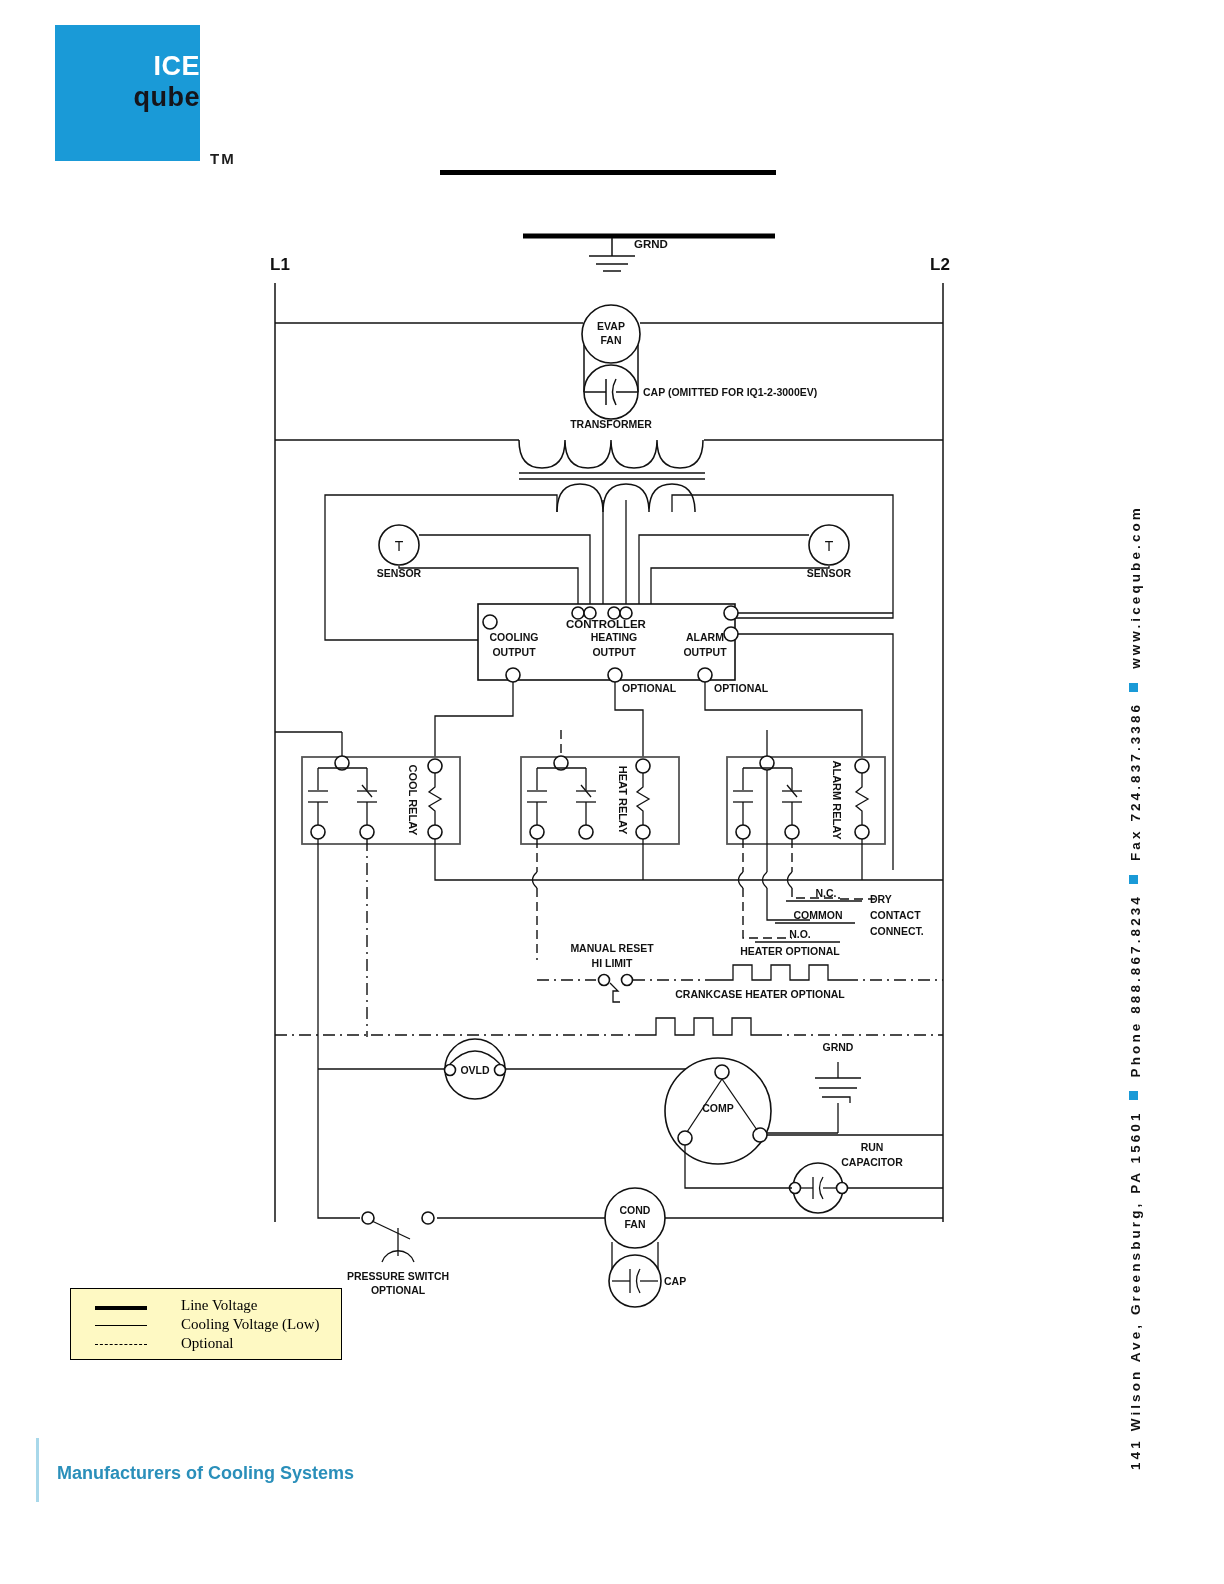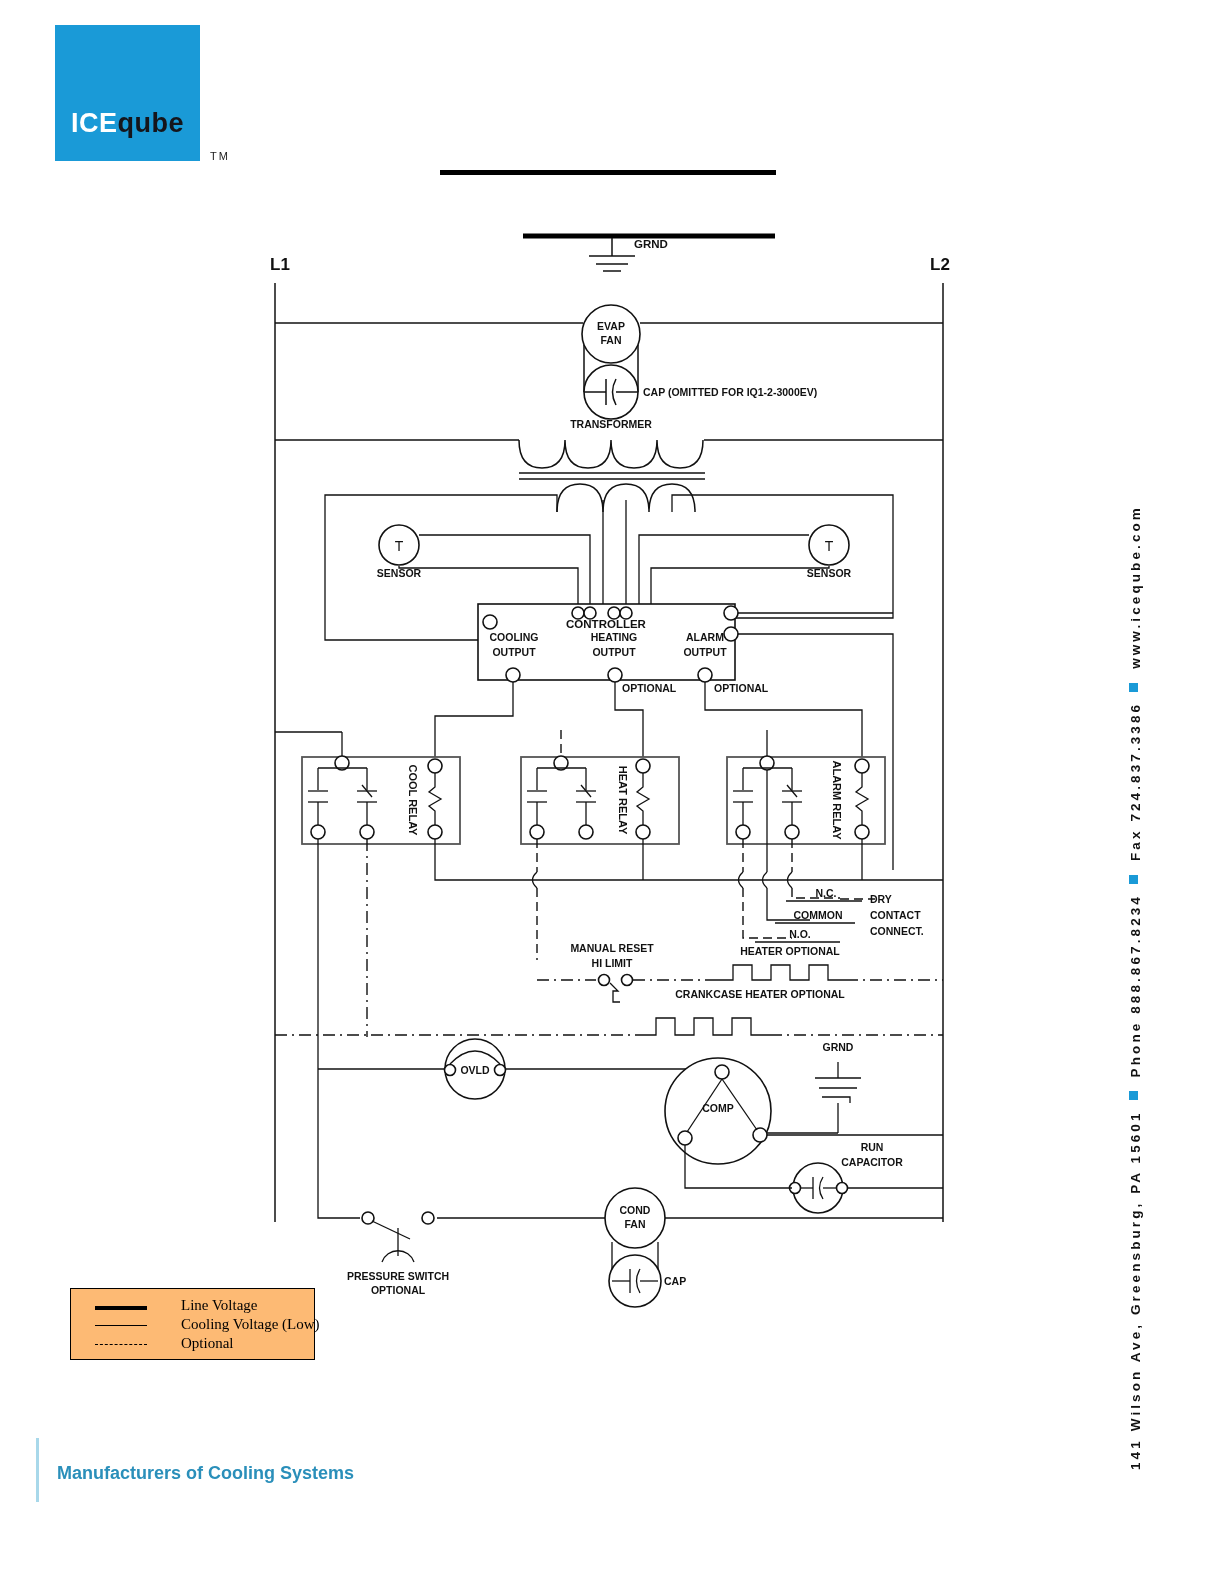--- a/index.html
+++ b/index.html
@@ -7,36 +7,36 @@
   body{width:1224px;height:1584px;position:relative;overflow:hidden;
        font-family:"Liberation Sans", sans-serif;color:#000;}
 
   
   #logo-block{position:absolute;left:55px;top:25px;width:145px;height:136px;
               background:#1a9ad7;}
   #logo-wordmark{position:absolute;left:0;top:0;width:145px;height:136px;
                  display:flex;align-items:flex-end;justify-content:center;
                  padding-bottom:22px;box-sizing:border-box;
                  font-size:27px;font-weight:bold;letter-spacing:.5px;
-                 font-family:"Liberation Sans", sans-serif;}
+                 font-family:"Liberation Sans", sans-serif;flex-direction:column;}
   #logo-ice{color:#ffffff;}
   #logo-qube{color:#15151b;}
-  #logo-tm{position:absolute;left:210px;top:150px;font-size:11px;
-           letter-spacing:2px;color:#1d1d1d;font-weight:normal;text-align:center;}
+  #logo-tm{position:absolute;left:210px;top:150px;font-size:15px;
+           letter-spacing:2px;color:#1d1d1d;font-weight:bold;text-align:center;}
 
   
   #title-rule{position:absolute;left:440px;top:170px;width:336px;height:5px;
               background:#000;}
 
   
   #diagram-svg{position:absolute;left:0;top:0;width:1100px;height:1420px;}
 
   
-  #legend-box{position:absolute;left:70px;top:1288px;width:245px;height:72px;
-              border:1.6px solid #000;background:#fdba74;box-sizing:border-box;text-align:center;}
+  #legend-box{position:absolute;left:70px;top:1288px;width:272px;height:72px;
+              border:1.6px solid #000;background:#fef9c3;box-sizing:border-box;text-align:center;}
   .legend-row{position:absolute;left:0;width:245px;height:20px;}
   .legend-swatch{position:absolute;left:24px;top:9px;width:52px;}
   .legend-text{position:absolute;left:110px;top:0;font-family:"Liberation Serif", serif;
                font-size:15px;color:#000;white-space:nowrap;}
   .sw-line{height:4px;background:#000;}
   .sw-thin{height:1.4px;background:#000;}
   .sw-dash{height:0;border-top:1.6px dashed #000;}
 
   
   #sidebar-contact{position:absolute;left:1128px;top:1470px;

